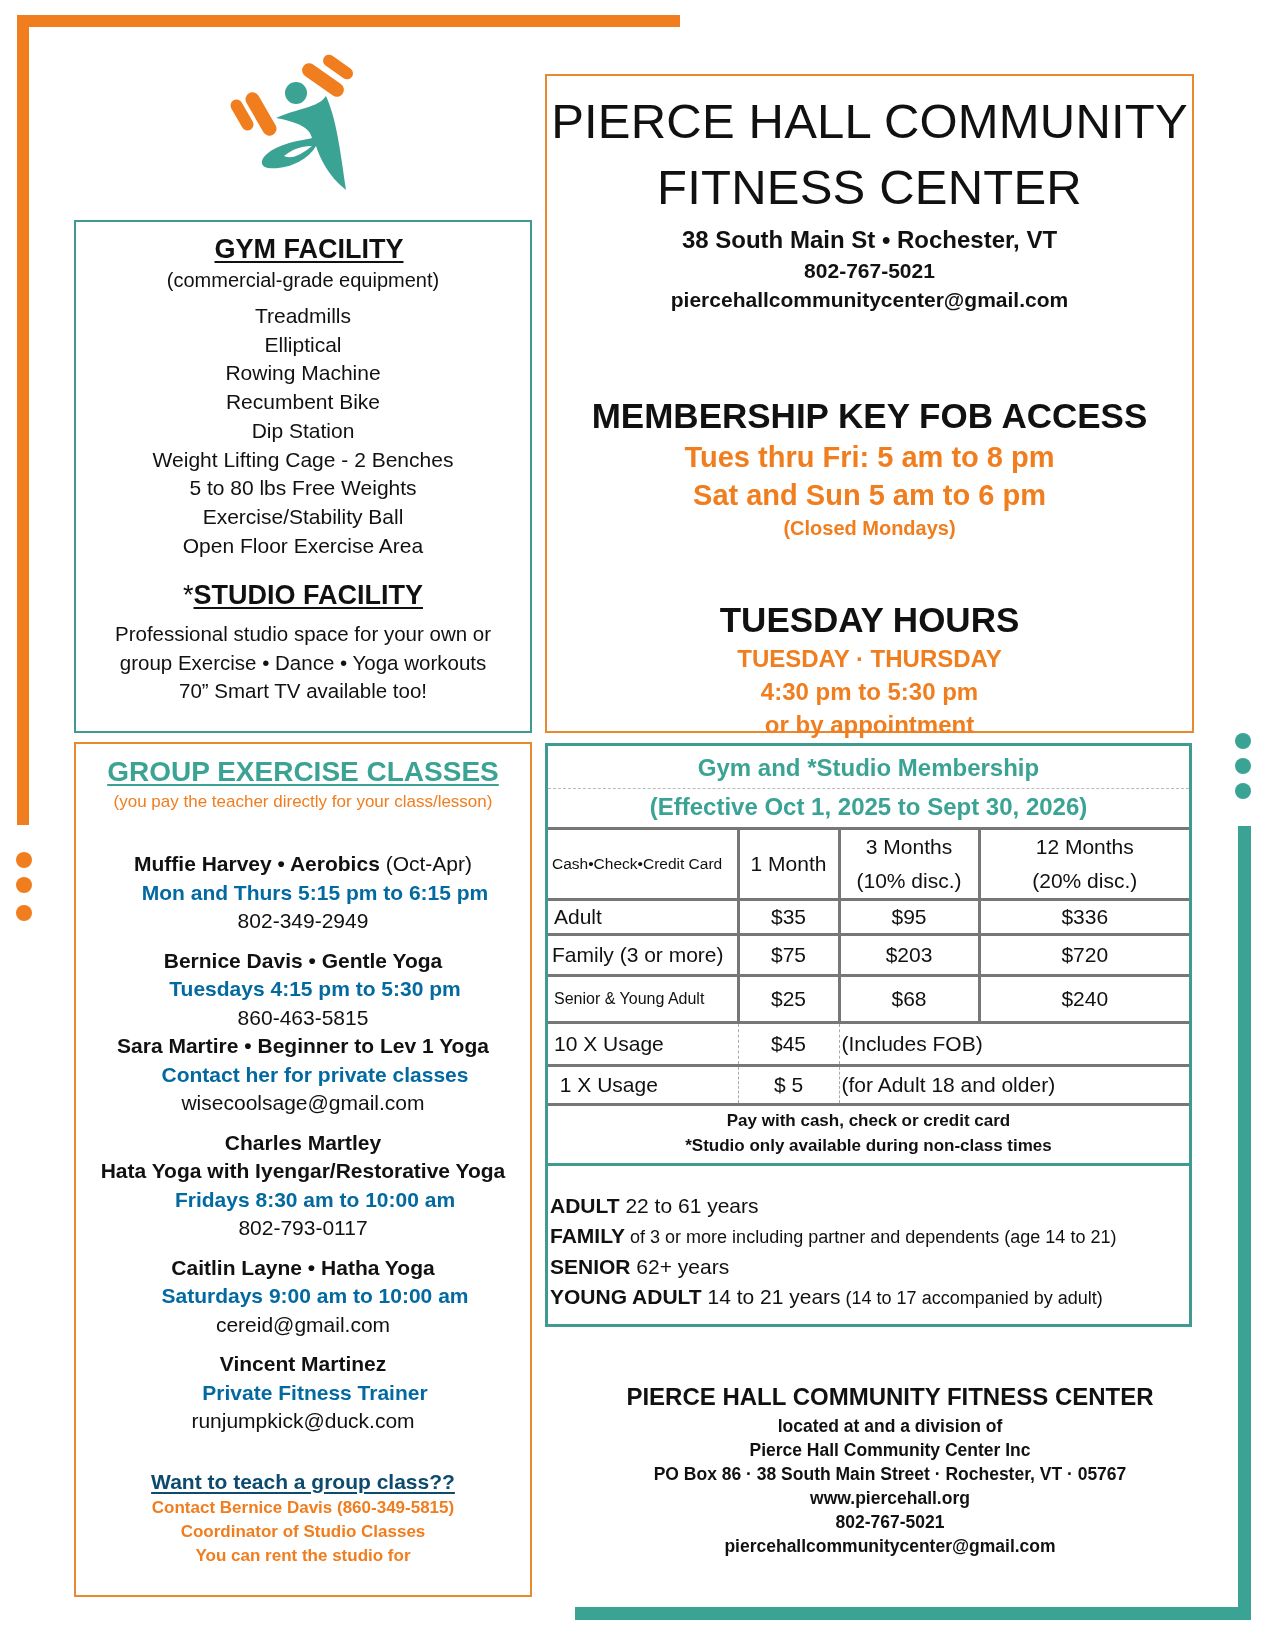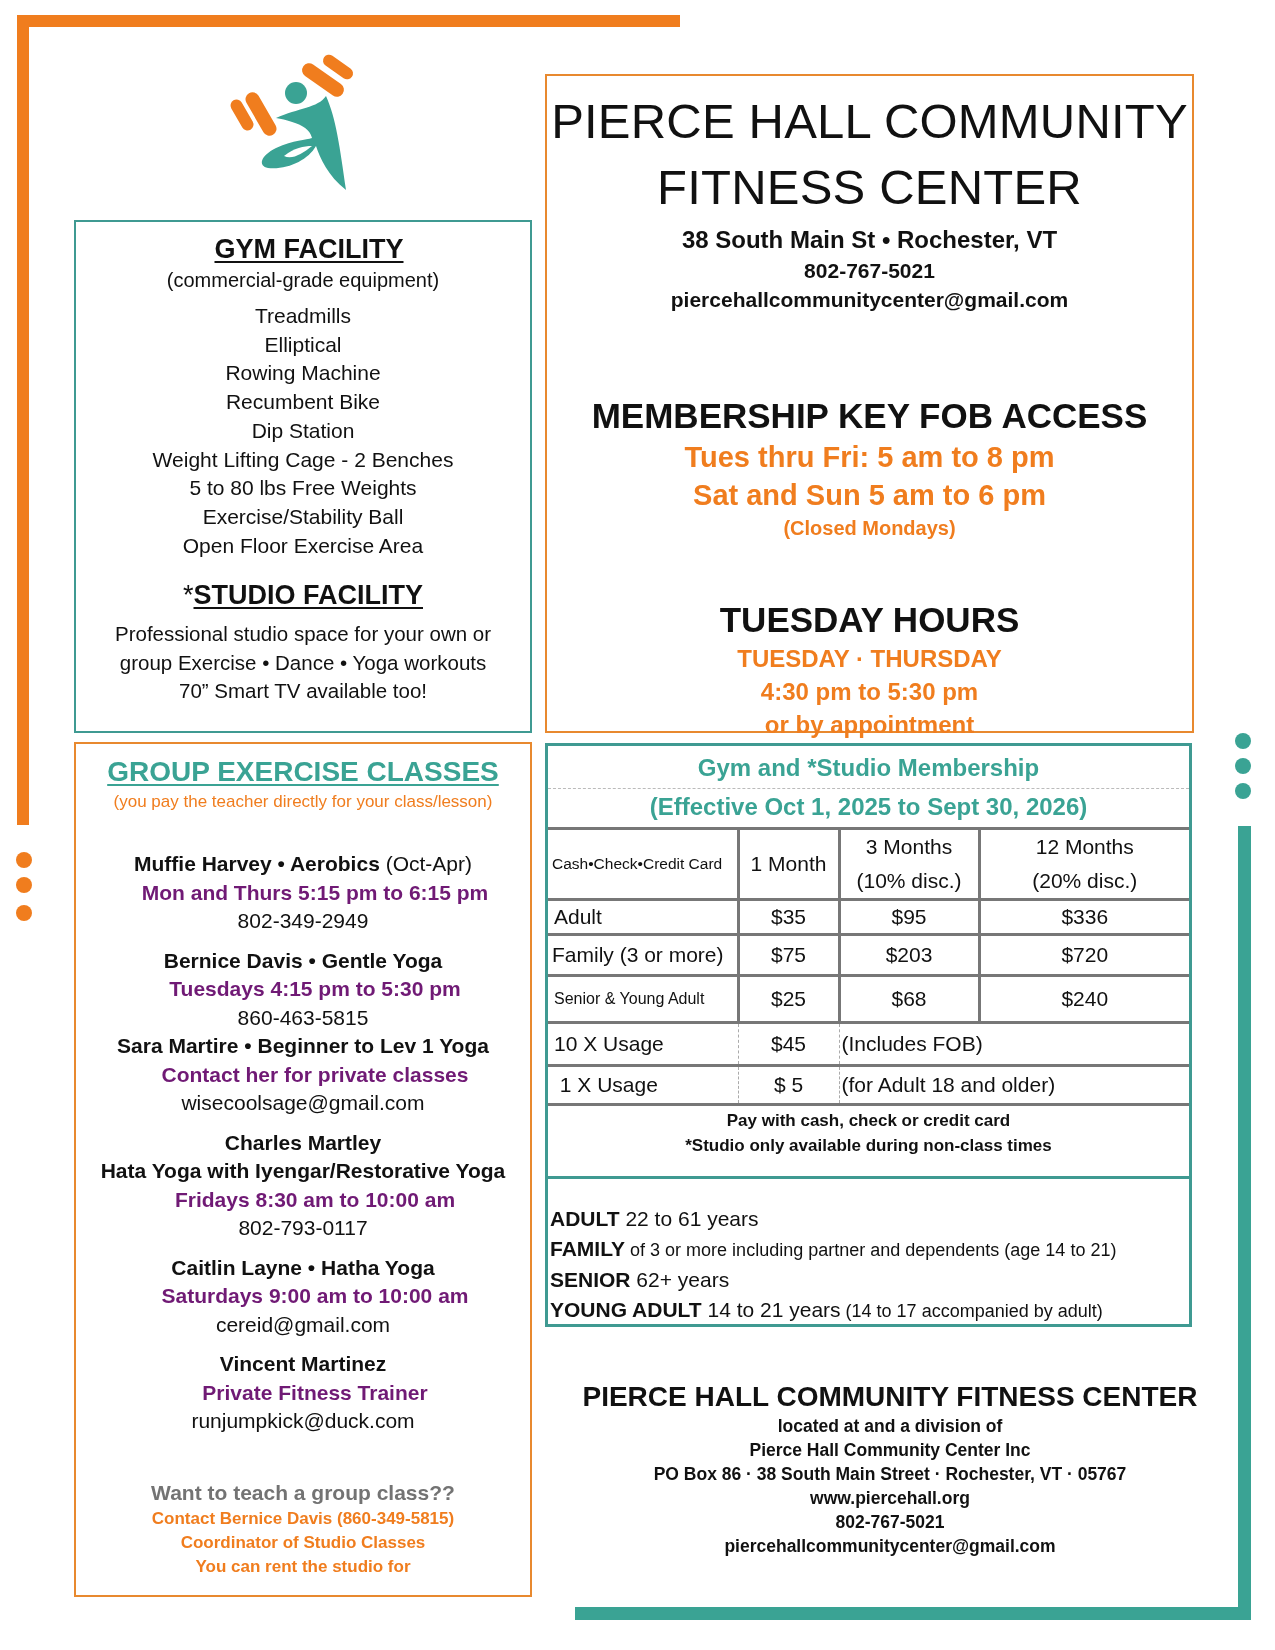--- a/index.html
+++ b/index.html
@@ -35,43 +35,43 @@
   #title .ohd { font-size: 24px; font-weight: 700; line-height: 33px; }
   #title .oht { font-size: 24px; font-weight: 700; line-height: 33px; }
 
   
   #classes { left: 74px; top: 742px; width: 458px; height: 855px; border: 2px solid #e8892f; padding-top: 10px; }
   #classes .h { font-size: 28px; font-weight: 700; line-height: 36px; color: #3aa394; text-decoration: underline; text-underline-offset: 3px; text-decoration-thickness: 2px; }
   #classes .note { font-size: 17px; line-height: 24px; color: #f07d1e; margin-bottom: 36px; }
   #classes .instr { margin-bottom: 11px; }
   #classes .name { font-size: 21px; font-weight: 700; line-height: 28.5px; }
   #classes .name .plain { font-weight: 400; }
-  #classes .sched { font-size: 21px; font-weight: 700; line-height: 28.5px; color: #701a75; padding-left: 24px; }
+  #classes .sched { font-size: 21px; font-weight: 700; line-height: 28.5px; color: #0369a1; padding-left: 24px; }
   #classes .contact { font-size: 21px; line-height: 28.5px; }
-  #classes .teach-h { font-size: 21px; font-weight: 700; line-height: 28px; color: #737373; text-underline-offset: 3px; margin-top: 43px; }
+  #classes .teach-h { font-size: 21px; font-weight: 700; line-height: 28px; color: #0c4a6e; text-decoration: underline; text-underline-offset: 3px; margin-top: 32px; }
   #classes .teach-t { font-size: 17px; font-weight: 700; line-height: 24px; color: #f07d1e; }
 
   
   #member { left: 545px; top: 743px; width: 647px; height: 584px; border: 3px solid #3f9a92; }
   #member .mh1 { height: 43px; font-size: 24px; font-weight: 700; line-height: 43px; color: #3aa394; border-bottom: 1px dashed #bbb; }
   #member .mh2 { height: 38px; font-size: 24px; font-weight: 700; line-height: 36px; color: #3aa394; }
   table { border-collapse: collapse; width: 100%; }
   td { border: 3px solid #777; font-size: 21px; line-height: 26px; padding: 0 6px; }
   td.c { text-align: center; }
   td.lab-sm { font-size: 16px; }
   .dashcell { border-left: 1px dashed #aaa; border-right: 1px dashed #aaa; }
-  #member .pay { border-top: 3px solid #777; border-bottom: 3px solid #3f9a92; height: 73px; padding-top: 2px; }
+  #member .pay { border-top: 3px solid #777; border-bottom: 3px solid #3f9a92; height: 60px; padding-top: 2px; }
   #member .pay div { font-size: 17px; font-weight: 700; line-height: 25px; }
   #member .defs { padding: 25px 0 0 2px; }
   #member .defs div { font-size: 21px; line-height: 30px; white-space: nowrap; }
   #member .defs .sm { font-size: 18px; }
 
   
   #footer { left: 575px; top: 1380px; width: 630px; }
-  #footer .fh { font-size: 28px; font-weight: 700; line-height: 34px; }
+  #footer .fh { font-size: 24px; font-weight: 700; line-height: 34px; }
   #footer .fl { font-size: 17.5px; font-weight: 700; line-height: 24px; }
 </style>
 </head>
 <body>
 
 <div class="abs orange-fill" style="left:17px;top:15px;width:663px;height:12px;"></div>
 <div class="abs orange-fill" style="left:17px;top:15px;width:12px;height:810px;"></div>
 <div class="dot orange-fill" style="left:16px;top:852px;"></div>
 <div class="dot orange-fill" style="left:16px;top:877px;"></div>
 <div class="dot orange-fill" style="left:16px;top:905px;"></div>

